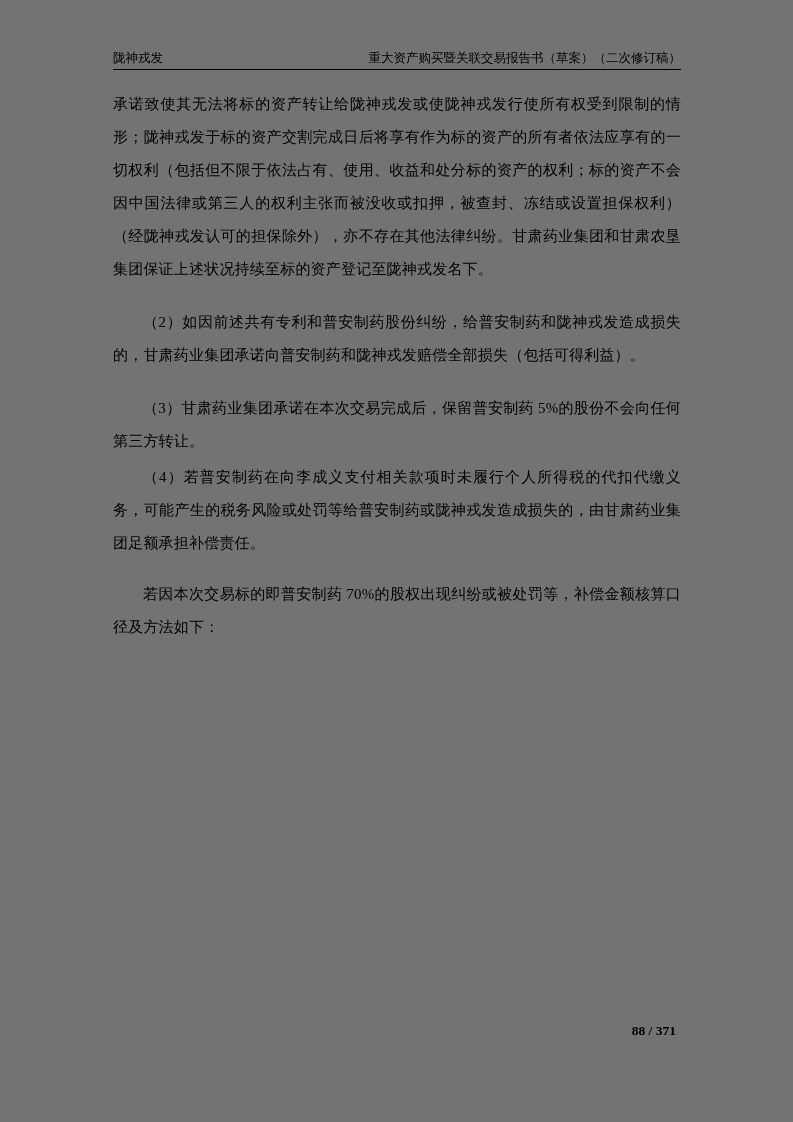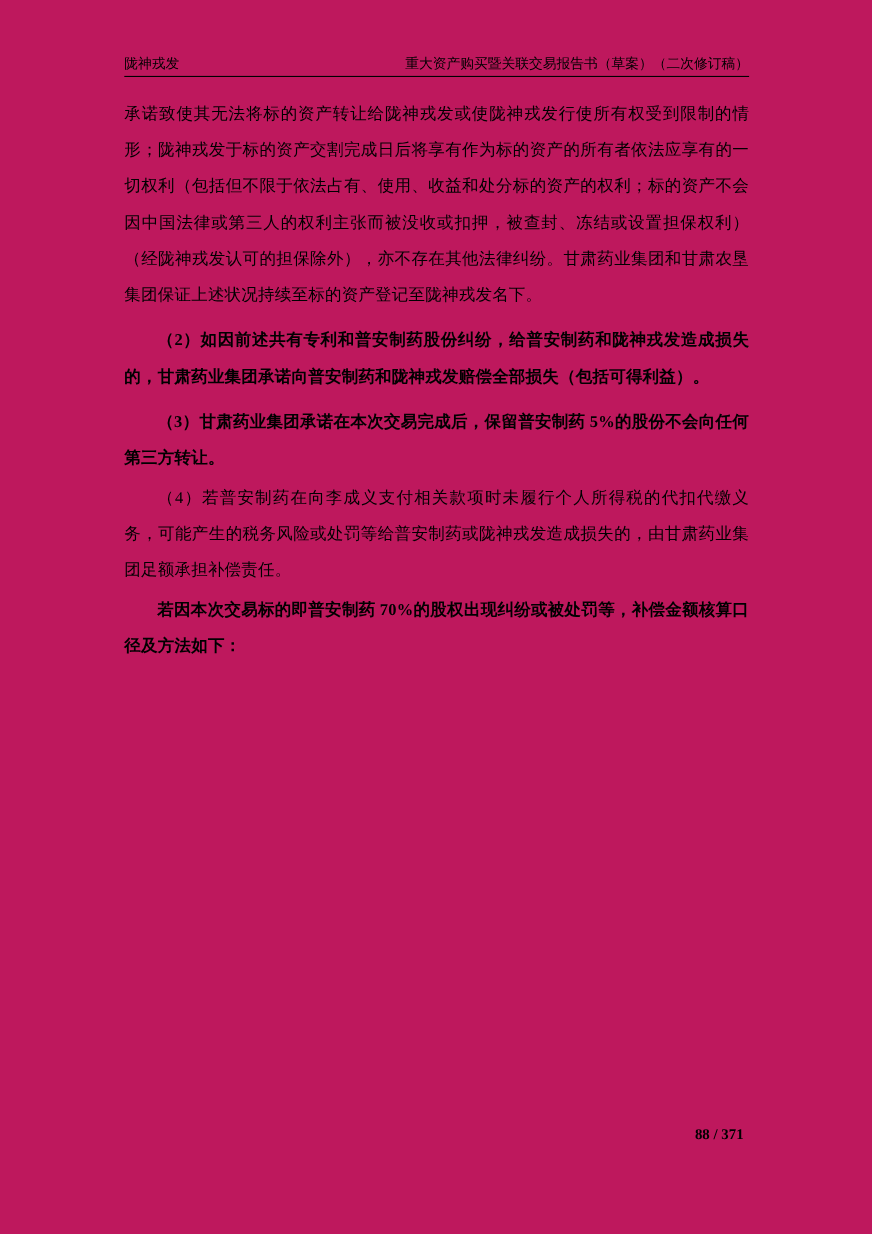--- a/index.html
+++ b/index.html
@@ -4,21 +4,21 @@
 <style>
   html, body {
     margin: 0;
     padding: 0;
     background: #ffffff;
   }
   .page {
     position: relative;
     width: 793px;
     height: 1122px;
-    background: #be185d;
+    background: #737373;
     font-family: "Liberation Serif", "DejaVu Serif", serif;
     color: #000000;
     overflow: hidden;
     box-sizing: border-box;
   }
   .header {
     position: absolute;
     left: 113px;
     width: 568px;
     top: 50px;
@@ -41,24 +41,24 @@
   .para {
     margin: 0;
     font-size: 15px;
     line-height: 33px;
     letter-spacing: 0.2px;
     text-align: justify;
     text-justify: inter-character;
     text-align-last: left;
   }
   .indent { text-indent: 2em; }
-  .gap-a { margin-top: 8px; font-weight: bold; }
+  .gap-a { margin-top: 20px; }
   .gap-b { margin-top: 2px; }
   .gap-c { margin-top: 3px; }
-  .gap-d { margin-top: 3px; font-weight: bold; }
+  .gap-d { margin-top: 18px; }
   .footer {
     position: absolute;
     right: 117px;
     top: 1022px;
     font-size: 13.5px;
     font-weight: bold;
     line-height: 18px;
     margin-left: 16px;
   }
 </style>

